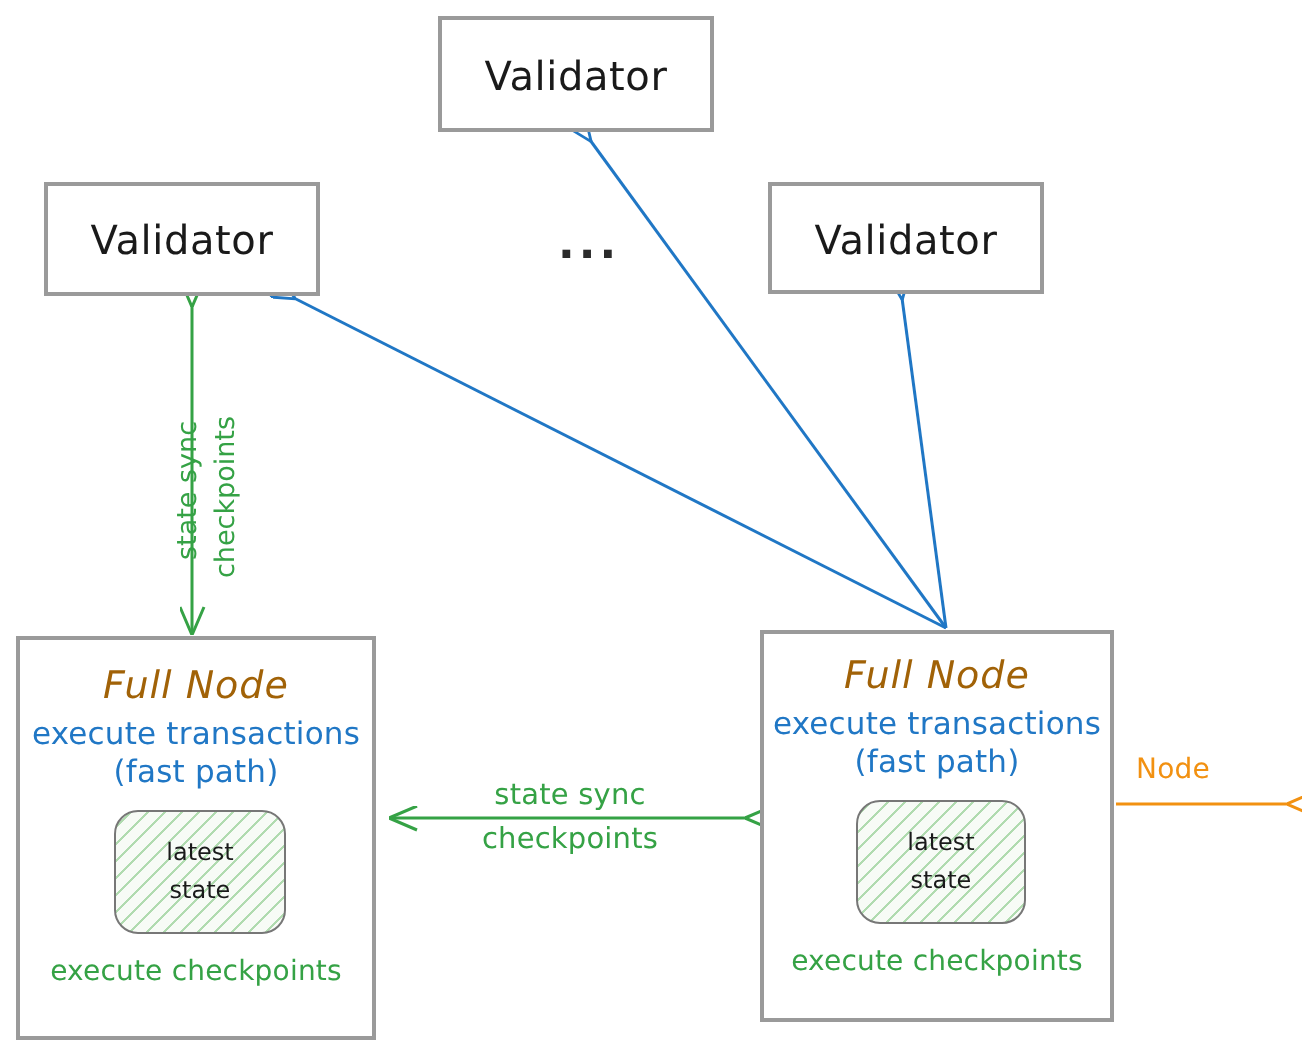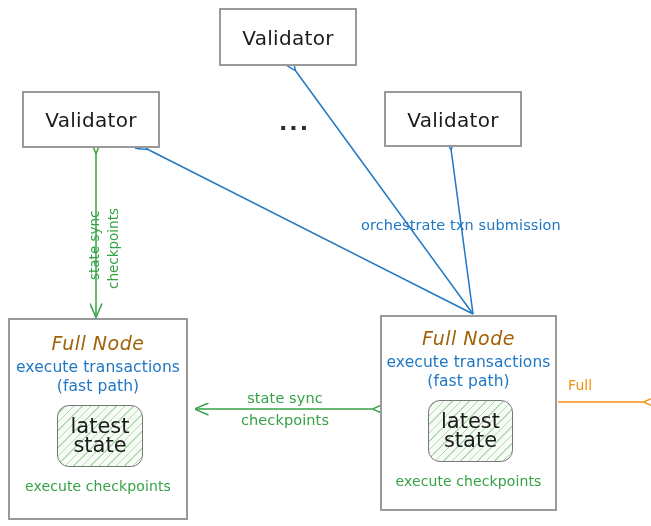--- a/index.html
+++ b/index.html
@@ -46,21 +46,21 @@
     background-image:repeating-linear-gradient(
       -45deg,
       rgba(90,180,90,.45) 0px,
       rgba(90,180,90,.45) 1px,
       rgba(255,255,255,0) 1px,
       rgba(255,255,255,0) 6px
     );
     display:flex;align-items:center;justify-content:center;
   }
   .state-label{
-    text-align:center;font-size:21px;color:#1a1a1a;line-height:19px;
+    text-align:center;font-size:12px;color:#1a1a1a;line-height:19px;
   }
 
   .edge-label{
     position:absolute;font-size:14.5px;white-space:nowrap;letter-spacing:.1px;
   }
   .edge-label.center{text-align:center;}
   .vert-label{
     position:absolute;font-size:13.5px;white-space:nowrap;
     transform-origin:0 0;
     transform:rotate(-90deg);
@@ -150,17 +150,16 @@
 
     <div class="fn-foot green-text" style="top:156px;">execute checkpoints</div>
   </div>
 
   <div class="vert-label green-text" style="left:86px;top:280px;">state sync</div>
   <div class="vert-label green-text" style="left:105px;top:289px;">checkpoints</div>
 
   <div class="edge-label center green-text" style="left:205px;top:390px;width:160px;">state sync</div>
   <div class="edge-label center green-text" style="left:205px;top:412px;width:160px;">checkpoints</div>
 
-  <div class="edge-label blue-text" style="left:361px;top:217px;">orchestrate txn submission</div>
 
-  <div class="edge-label orange-text" style="left:568px;top:377px;font-size:14px;">Full</div>
+  <div class="edge-label orange-text" style="left:568px;top:377px;font-size:14px;">Node</div>
 
 </div>
 
 </body></html>

